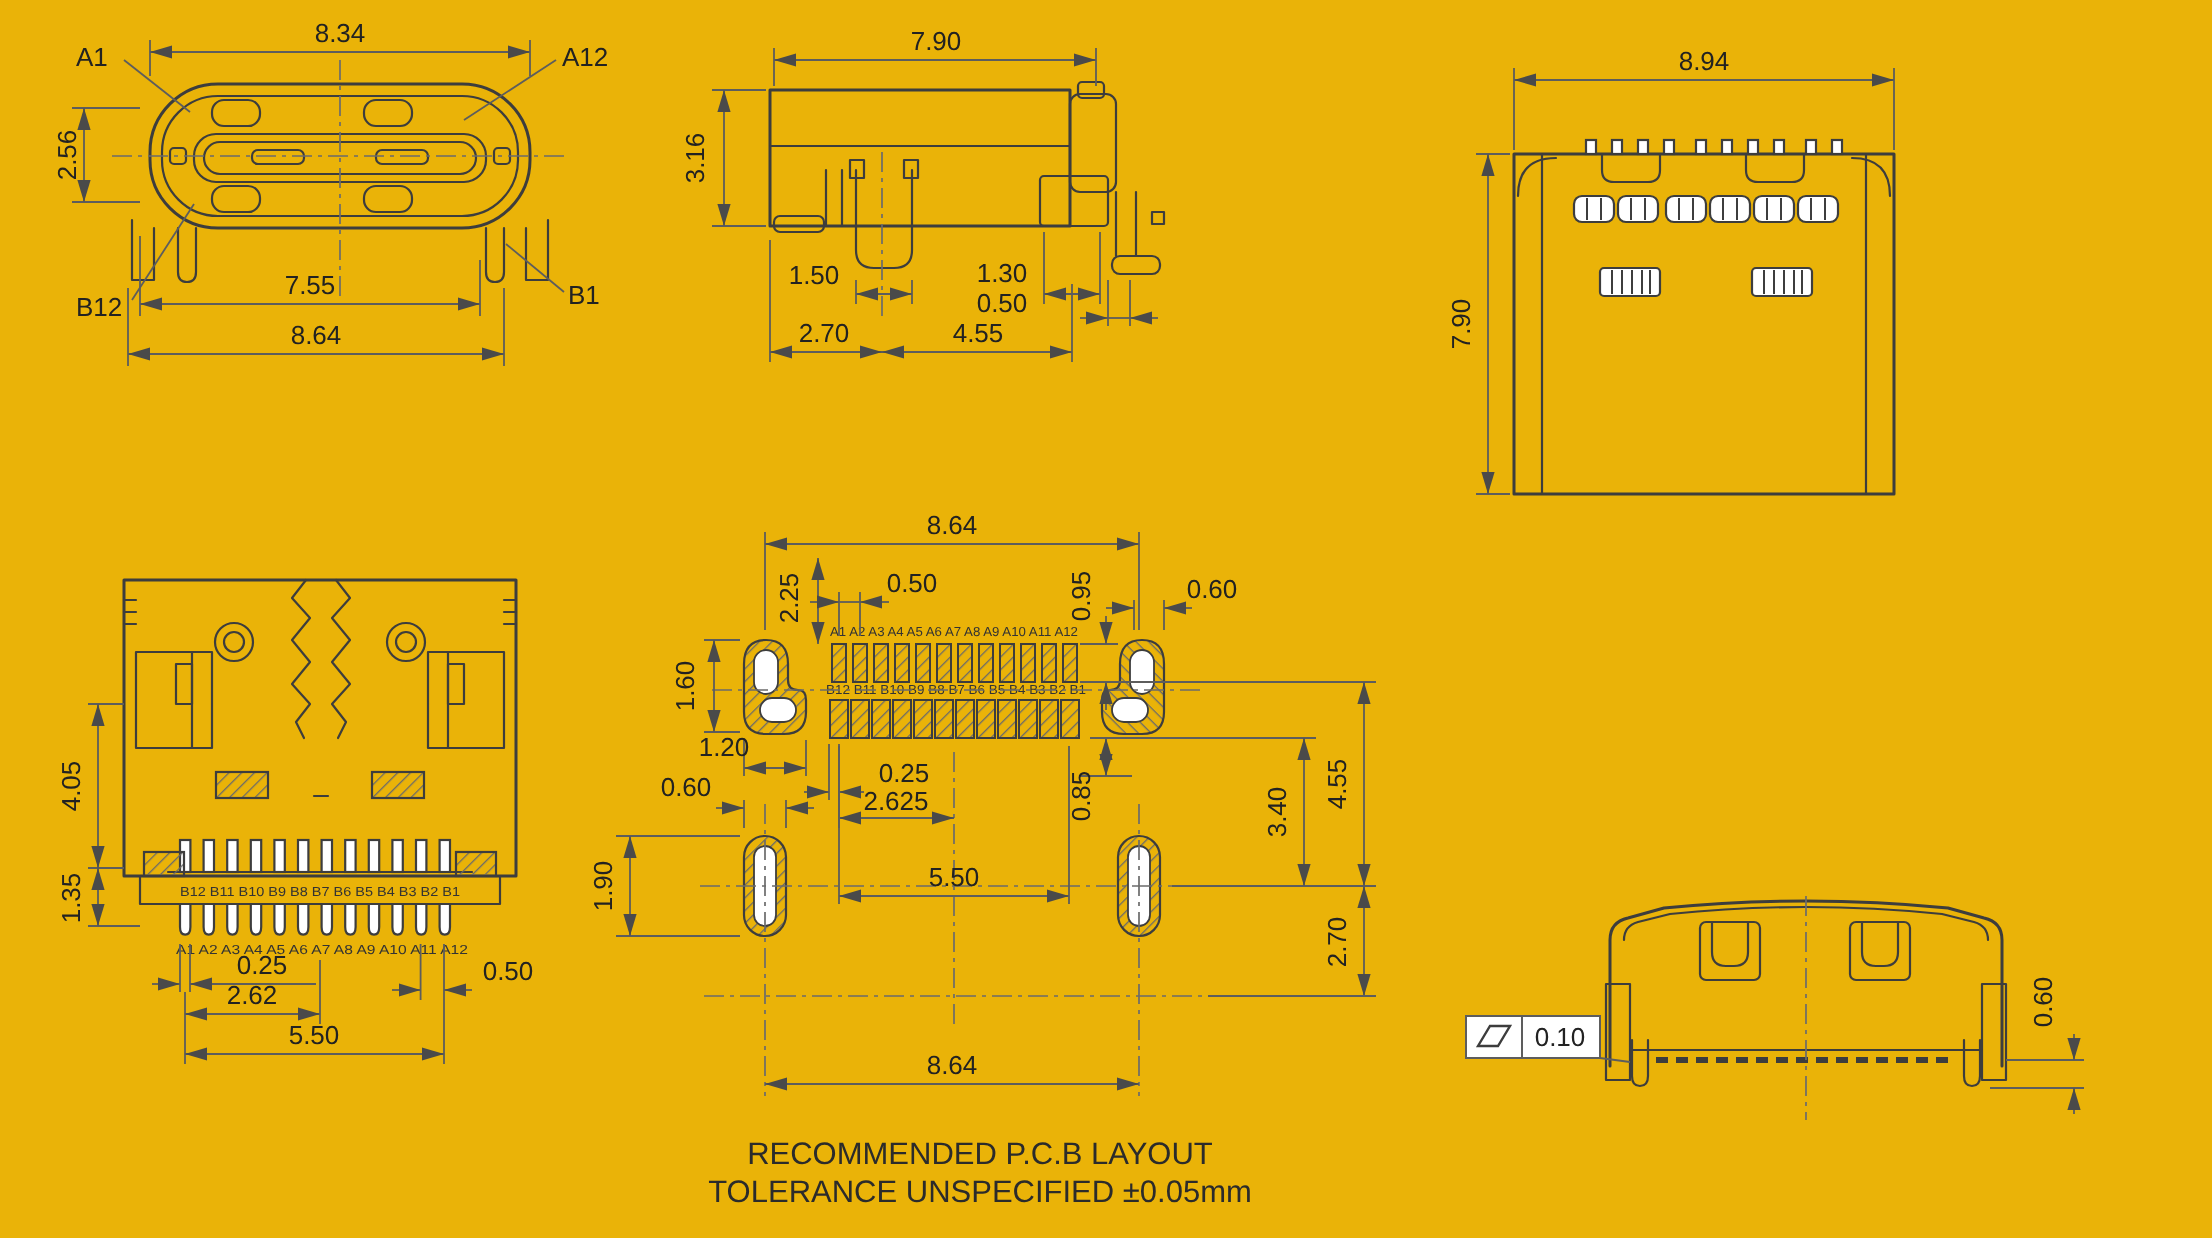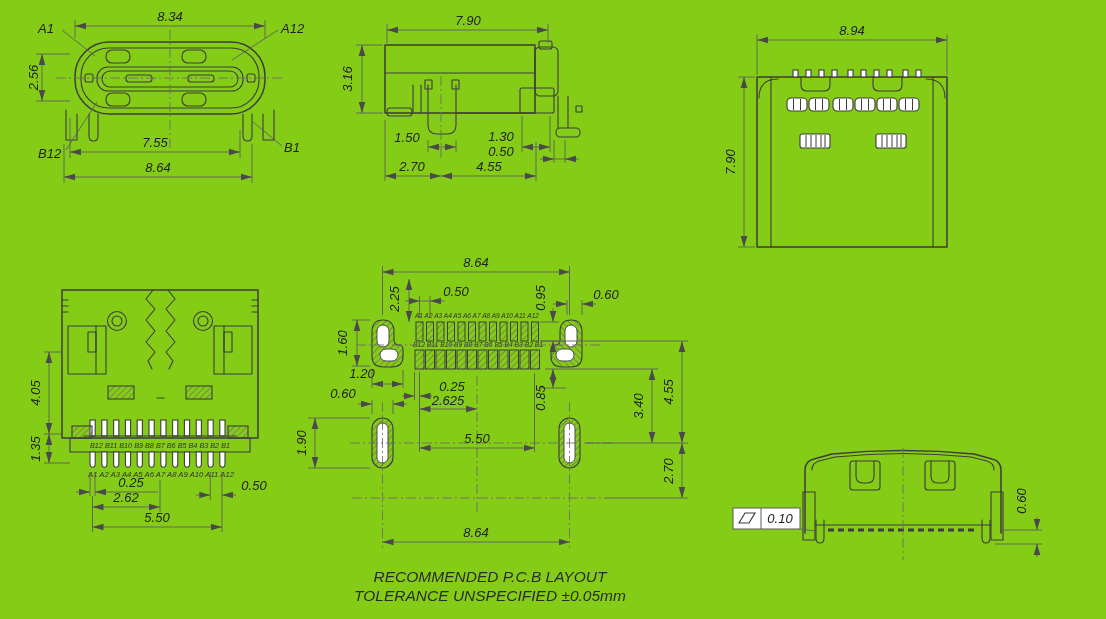--- a/index.html
+++ b/index.html
@@ -1,16 +1,16 @@
 <!DOCTYPE html>
 <html><head>
 <meta charset="utf-8">
 <style>
   html,body { margin:0; padding:0; background:#f2f2f2; }
-  .page { width:1106px; height:619px; background:#84cc16; position:relative; overflow:hidden;font-style:italic; }
+  .page { width:1106px; height:619px; background:#eab308; position:relative; overflow:hidden; }
   svg { display:block; }
   text { font-family:"Liberation Sans","DejaVu Sans",sans-serif; fill:#222222; }
   .t  { font-size:13px; }
   .ts { font-size:6.5px; fill:#333; }
   .note { font-size:15.5px; fill:#2b2b2b; }
   .b  { stroke:#3d3d3d; stroke-width:1.5; fill:none; stroke-linejoin:round; stroke-linecap:round; }
   .b2 { stroke:#3d3d3d; stroke-width:1.1; fill:none; stroke-linejoin:round; stroke-linecap:round; }
   .d  { stroke:#5d5d5d; stroke-width:0.9; fill:none; }
   .cl { stroke:#6b6b6b; stroke-width:0.85; fill:none; stroke-dasharray:10 3 2 3; }
   .hp { fill:url(#h45); stroke:#3d3d3d; stroke-width:1.1; }

